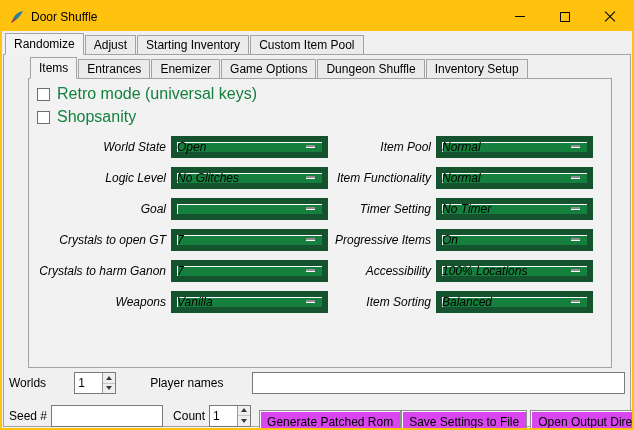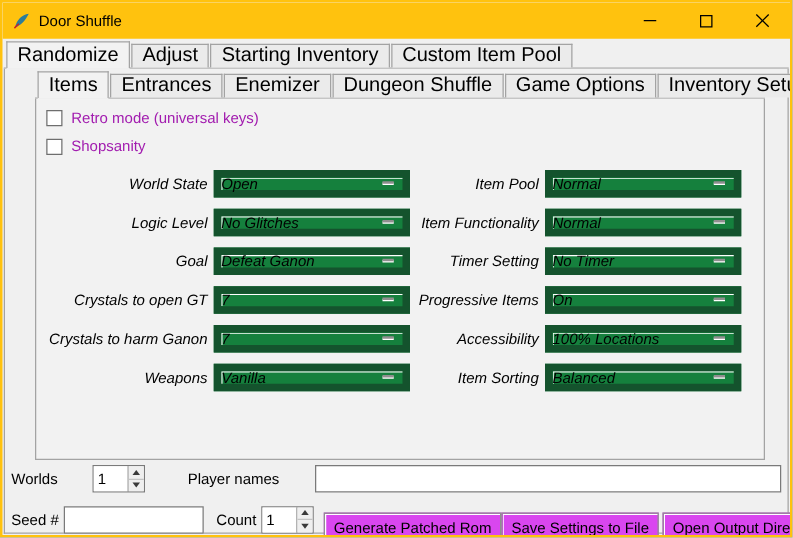--- a/index.html
+++ b/index.html
@@ -27,21 +27,21 @@
     content:""; position:absolute; left:-1px; top:5px; width:14px; height:1px; background:#000;
   }
   .close-glyph::before { transform:rotate(45deg); }
   .close-glyph::after  { transform:rotate(-45deg); }
 
   
   .win-body { position:relative; height:397px; }
 
   .tab-strip { display:flex; align-items:flex-end; border-bottom:1px solid #a3a3a3; }
   .tab {
-    height:19px; line-height:18px; padding:0 8px; font-size:16px;
+    height:19px; line-height:18px; padding:0 8px; font-size:12px;
     background:#ebebeb; border:1px solid #a3a3a3; border-bottom:none;
     margin-right:1px; position:relative; white-space:nowrap;
   }
   .tab.active {
     height:22px; line-height:21px; background:#f2f2f2;
     margin-bottom:-1px; border-bottom:1px solid #f2f2f2; z-index:2;
   }
 
   .main-tabs { position:absolute; top:2px; left:1px; right:1px; height:22px; padding-left:2px; }
   .main-panel {
@@ -53,21 +53,21 @@
   .sub-panel {
     position:absolute; top:24px; left:24px; width:584px; height:289px;
     background:#f2f2f2; border:1px solid #a3a3a3; border-top:none;
   }
 
   
   .cb-row { display:flex; align-items:center; height:20px; margin-left:8px; }
   .cb-row.first { margin-top:5px; }
   .cb-row.second { margin-top:3px; }
   .checkbox { width:13px; height:13px; background:#fff; border:1px solid #6e6e6e; margin-right:7px; flex:0 0 auto; }
-  .cb-label { font-size:12px; color:#a21caf; }
+  .cb-label { font-size:16px; color:#15803d; }
 
   
   .form-grid {
     display:grid; margin:9px 0 0 8px;
     grid-template-columns:129px 157px 98px 157px;
     grid-auto-rows:22px; gap:9px 5px; align-items:center;font-style:italic;
   }
   .f-label { font-size:12px; text-align:right; line-height:22px; white-space:nowrap; }
   .dropdown {
     position:relative; height:22px; display:flex; align-items:center; justify-content:flex-start;
@@ -136,22 +136,22 @@
       <div class="tab">Starting Inventory</div>
       <div class="tab">Custom Item Pool</div>
     </div>
 
     <div class="main-panel">
 
       <div class="tab-strip sub-tabs">
         <div class="tab active">Items</div>
         <div class="tab">Entrances</div>
         <div class="tab">Enemizer</div>
+        <div class="tab">Game Options</div>
         <div class="tab">Dungeon Shuffle</div>
-        <div class="tab">Game Options</div>
         <div class="tab">Inventory Setup</div>
       </div>
 
       <div class="sub-panel">
 
         <div class="cb-row first">
           <div class="checkbox"></div>
           <span class="cb-label">Retro mode (universal keys)</span>
         </div>
         <div class="cb-row second">
@@ -178,21 +178,20 @@
             <span class="dd-ind"></span>
           </div>
           <div class="f-label">Item Functionality</div>
           <div class="dropdown">
             <span class="dd-text">Normal</span>
             <span class="dd-ind"></span>
           </div>
 
           <div class="f-label">Goal</div>
           <div class="dropdown">
-            <span class="dd-text">Defeat Ganon</span>
             <span class="dd-ind"></span>
           </div>
           <div class="f-label">Timer Setting</div>
           <div class="dropdown">
             <span class="dd-text">No Timer</span>
             <span class="dd-ind"></span>
           </div>
 
           <div class="f-label">Crystals to open GT</div>
           <div class="dropdown">

